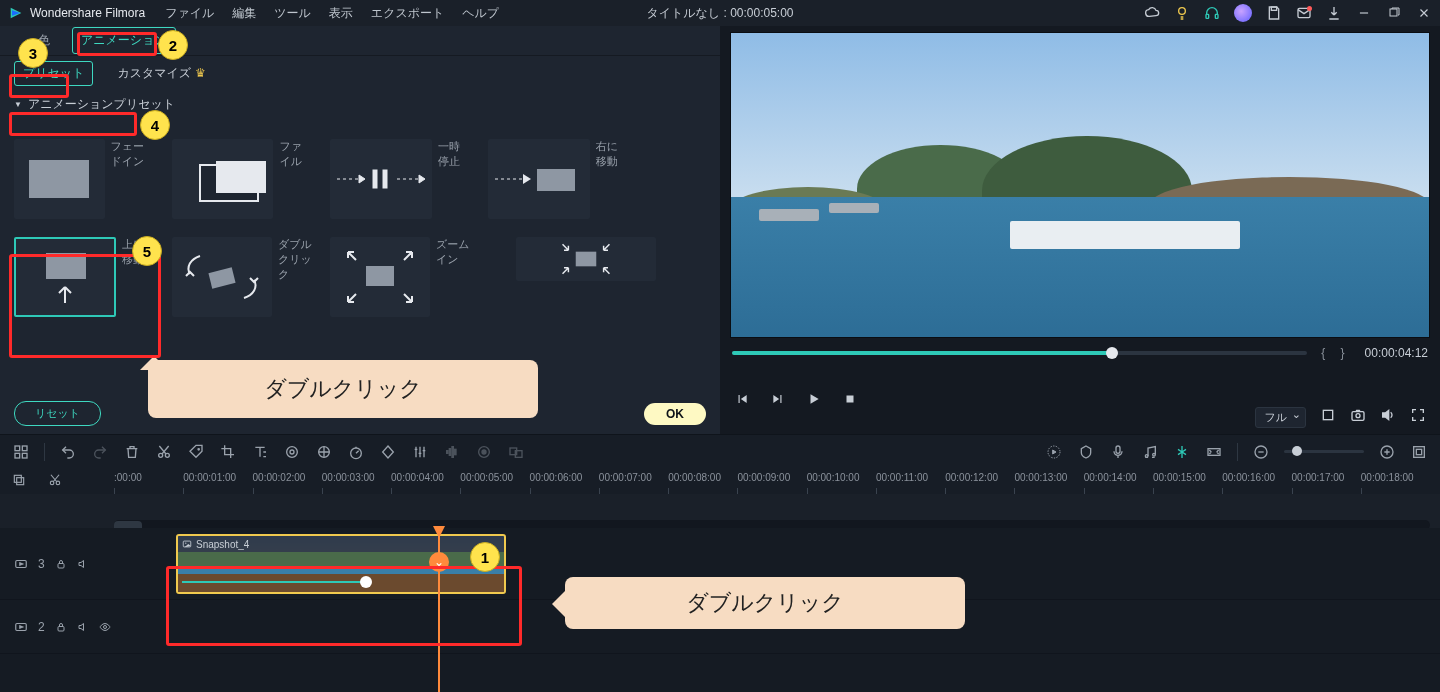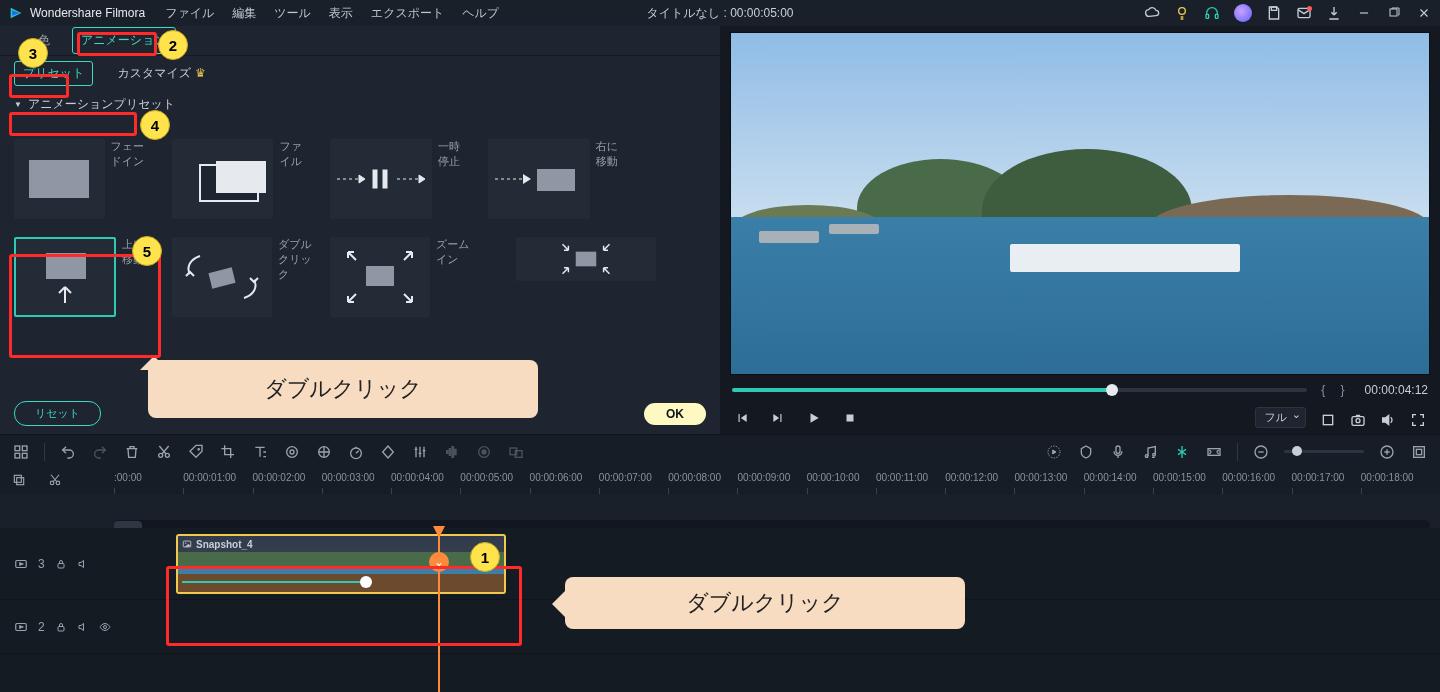--- a/index.html
+++ b/index.html
@@ -44,21 +44,21 @@
 .hill { position:absolute; background:#4a6b4a; border-radius:50% 50% 0 0/60% 60% 0 0; }
 .boat { position:absolute; background:#e9eef2; border-radius:2px; }
 .pv-controls { display:flex; align-items:center; gap:14px; padding:8px 2px; }
 .pv-slider { flex:1; height:4px; background:#2b3440; border-radius:2px; position:relative; }
 .pv-fill { position:absolute; left:0; top:0; bottom:0; width:66%; background:#2ec9b7; border-radius:2px; }
 .pv-knob { position:absolute; left:66%; top:-4px; width:12px; height:12px; background:#e6e9ee; border-radius:50%; transform:translateX(-50%); }
 .pv-braces { color:#8b929c; letter-spacing:6px; }
 .pv-time { color:#c8ced6; font-size:12px; }
 .pv-buttons { display:flex; align-items:center; gap:20px; padding:2px 4px 6px; }
 .pb { width:16px; height:16px; color:#c8ced6; cursor:pointer; display:flex; align-items:center; justify-content:center; }
-.pv-right { margin-left:auto; display:flex; align-items:flex-end; gap:14px; }
+.pv-right { margin-left:auto; display:flex; align-items:flex-start; gap:14px;margin-top:37px; }
 .qsel { background:#1e2530; border:1px solid #2b3440; color:#c8ced6; padding:2px 18px 2px 8px; border-radius:3px; position:relative; cursor:pointer; font-size:11px; }
 .qsel::after { content:"⌄"; position:absolute; right:4px; top:0; }
 .toolbar { height:34px; background:#171d26; border-top:1px solid #0f141b; display:flex; align-items:center; padding:0 12px; gap:14px; }
 .tdiv { width:1px; height:18px; background:#2e3742; }
 .tb { width:18px; height:18px; color:#9aa2ac; cursor:pointer; display:flex; align-items:center; justify-content:center; }
 .tb.teal { color:#2ec9b7; }
 .tb-right { margin-left:auto; display:flex; align-items:center; gap:14px; }
 .zoom-track { width:80px; height:3px; background:#2b3440; border-radius:2px; position:relative; }
 .zoom-track .zk { position:absolute; left:10%; top:-4px; width:10px; height:10px; background:#c8ced6; border-radius:50%; }
 .ruler-row { height:26px; background:#171d26; display:flex; align-items:center; padding-left:12px; gap:20px; position:relative; }
@@ -66,21 +66,21 @@
 .ruler { position:absolute; left:114px; right:10px; top:0; bottom:0; display:flex; }
 .rtick { flex:1; position:relative; color:#8b929c; font-size:10px; }
 .rtick span { position:absolute; top:4px; left:0; white-space:nowrap; }
 .rtick::after { content:""; position:absolute; left:0; bottom:0; width:1px; height:6px; background:#3a434f; }
 .tracks { background:#151b23; position:relative; height:166px; }
 .playhead { position:absolute; left:438px; top:0; bottom:0; width:2px; background:#ff8a3c; z-index:5; }
 .playhead::before { content:""; position:absolute; top:-2px; left:-5px; width:12px; height:12px; background:#ff8a3c; clip-path:polygon(0 0,100% 0,50% 100%); }
 .track { height:54px; display:flex; align-items:center; border-bottom:1px solid #10151d; position:relative; }
 .thead { width:114px; display:flex; align-items:center; gap:10px; padding-left:14px; color:#9aa2ac; z-index:2; }
 .clip { position:absolute; left:176px; top:6px; height:60px; width:330px; background:#2b3440; border:2px solid #f0c94e; border-radius:3px; overflow:hidden; }
-.clip-hdr { position:absolute; top:0; left:0; right:0; height:16px; background:rgba(30,37,48,.85); display:flex; align-items:center; padding-left:4px; gap:4px; color:#c8ced6; font-size:10px;font-weight:bold; }
+.clip-hdr { position:absolute; top:0; left:0; right:0; height:16px; background:rgba(30,37,48,.85); display:flex; align-items:center; padding-left:4px; gap:4px; color:#c8ced6; font-size:10px; }
 .clip-img { position:absolute; top:0; height:42px; width:66px; }
 .clip-sky { position:absolute; top:0; left:0; right:0; height:55%; background:linear-gradient(#8fbce6,#c0d6ea); }
 .clip-land { position:absolute; bottom:10px; left:0; right:0; height:16px; background:#4a6b4a; }
 .clip-sea { position:absolute; bottom:0; left:0; right:0; height:12px; background:#3a7fa8; }
 .clip-bar { position:absolute; bottom:0; left:0; right:0; height:18px; background:#6b4a2e; }
 .clip-line { position:absolute; bottom:9px; left:4px; width:180px; height:2px; background:#2ec9b7; }
 .clip-dot { position:absolute; bottom:4px; left:182px; width:12px; height:12px; background:#fff; border-radius:50%; }
 .callout { position:absolute; background:#f7dcc2; color:#222; border-radius:8px; padding:8px 20px; font-size:22px; display:flex; align-items:center; z-index:12; }
 .callout1 { left:565px; top:577px; width:400px; height:52px; justify-content:center; }
 .callout1::before { content:""; position:absolute; left:-26px; top:14px; border:13px solid transparent; border-right-color:#f7dcc2; }

